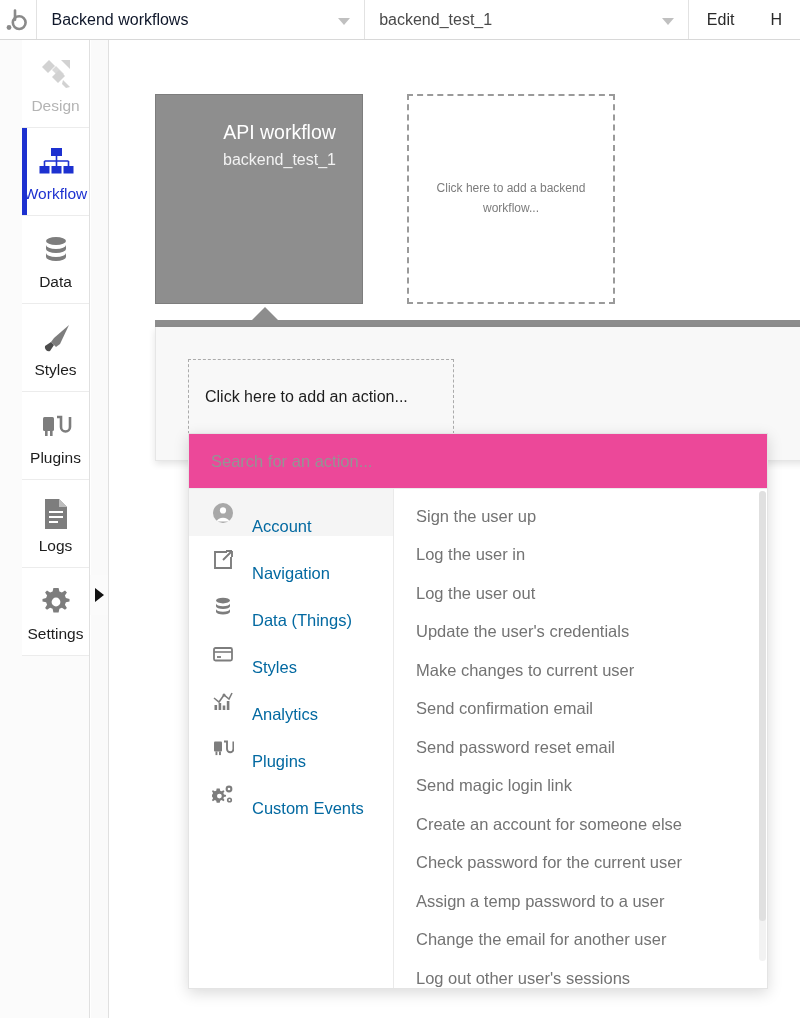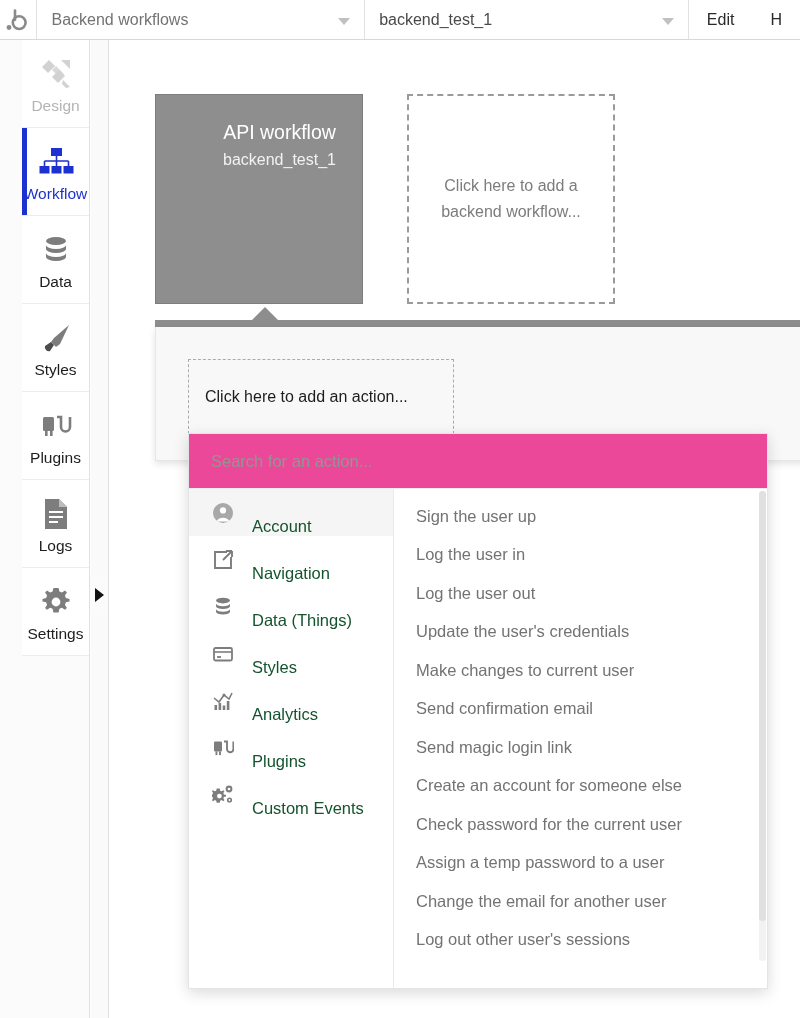--- a/index.html
+++ b/index.html
@@ -22,21 +22,21 @@
     border-right:1px solid #e2e2e2;
   }
   .logo-glyph { display:block; }
   .tb-select {
     display:flex; align-items:center; position:relative;
     border-right:1px solid #e2e2e2; padding:0 14px;
     height:100%;
   }
   .tb-select.first { width:332px; }
   .tb-select.second { width:328px; }
-  .tb-select .label { font-size:16px; color:#737373; white-space:nowrap; }
+  .tb-select .label { font-size:16px; color:#0f172a; white-space:nowrap; }
   .tb-select.second .label { color:#4a4a4a; }
   .caret {
     position:absolute; right:14px; top:50%; margin-top:-2px;
     width:0; height:0; border-left:6px solid transparent;
     border-right:6px solid transparent; border-top:7px solid #c0c0c0;
   }
   .tb-btn {
     display:flex; align-items:center; padding:0 18px; height:100%;
     font-size:16px; color:#2a2a2a; white-space:nowrap;
   }
@@ -91,21 +91,21 @@
   }
   .wf-card .t1 { font-size:19.5px; color:#ffffff; }
   .wf-card .t2 { font-size:16px; color:#f2f2f2; }
 
   .wf-add {
     position:absolute; left:297px; top:53px; width:208px; height:210px;
     border:2px dashed #9a9a9a; background:#ffffff;
     display:flex; align-items:center; justify-content:center;
     text-align:center; padding:0 22px;
   }
-  .wf-add span { font-size:16px; color:#7c7c7c; line-height:1.65; }
+  .wf-add span { font-size:12px; color:#7c7c7c; line-height:1.65; }
 
   
   .conn-bar {
     position:absolute; left:45px; top:279px; width:760px; height:7px; background:#8d8d8d;
   }
   .conn-tri {
     position:absolute; left:142px; top:266px; width:0; height:0;
     border-left:13px solid transparent; border-right:13px solid transparent;
     border-bottom:13px solid #8d8d8d;
   }
@@ -141,21 +141,21 @@
   }
   .dd-search input::placeholder { color:#949494; }
   .dd-body { flex:1; display:flex; min-height:0; }
 
   .dd-cats { width:205px; border-right:1px solid #eaeaea; background:#fff; padding-top:0; }
   .cat {
     height:47px; display:flex; align-items:center; gap:17px; padding-left:22px;
   }
   .cat.sel { background:#f5f5f5; }
   .cat .cico { width:24px; height:24px; display:flex; align-items:center; justify-content:center; }
-  .cat .clabel { font-size:16.5px; color:#14532d; white-space:nowrap;margin-top:28px; }
+  .cat .clabel { font-size:16.5px; color:#0369a1; white-space:nowrap;margin-top:28px; }
 
   .dd-acts { flex:1; background:#fff; padding-top:8px; position:relative; }
   .act {
     height:38.5px; display:flex; align-items:center; padding-left:22px;
     font-size:16.5px; color:#737373; white-space:nowrap;
   }
   .dd-scroll {
     position:absolute; right:1px; top:2px; width:7px; height:470px;
     background:#f2f2f2; border-radius:4px;
   }
@@ -410,20 +410,21 @@
           </div>
         </div>
 
         <div class="dd-acts">
           <div class="act">Sign the user up</div>
           <div class="act">Log the user in</div>
           <div class="act">Log the user out</div>
           <div class="act">Update the user's credentials</div>
           <div class="act">Make changes to current user</div>
           <div class="act">Send confirmation email</div>
+          <div class="act">Send password reset email</div>
           <div class="act">Send magic login link</div>
           <div class="act">Create an account for someone else</div>
           <div class="act">Check password for the current user</div>
           <div class="act">Assign a temp password to a user</div>
           <div class="act">Change the email for another user</div>
           <div class="act">Log out other user's sessions</div>
           <div class="dd-scroll">
               <i></i>
             </div>
         </div>

